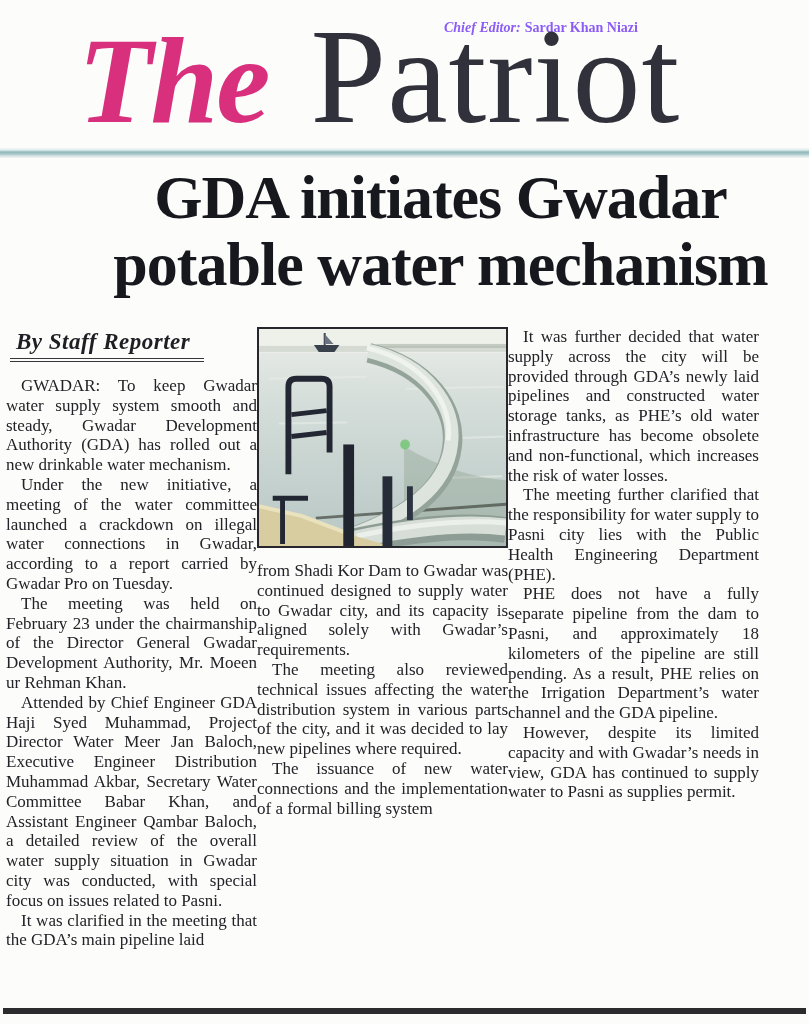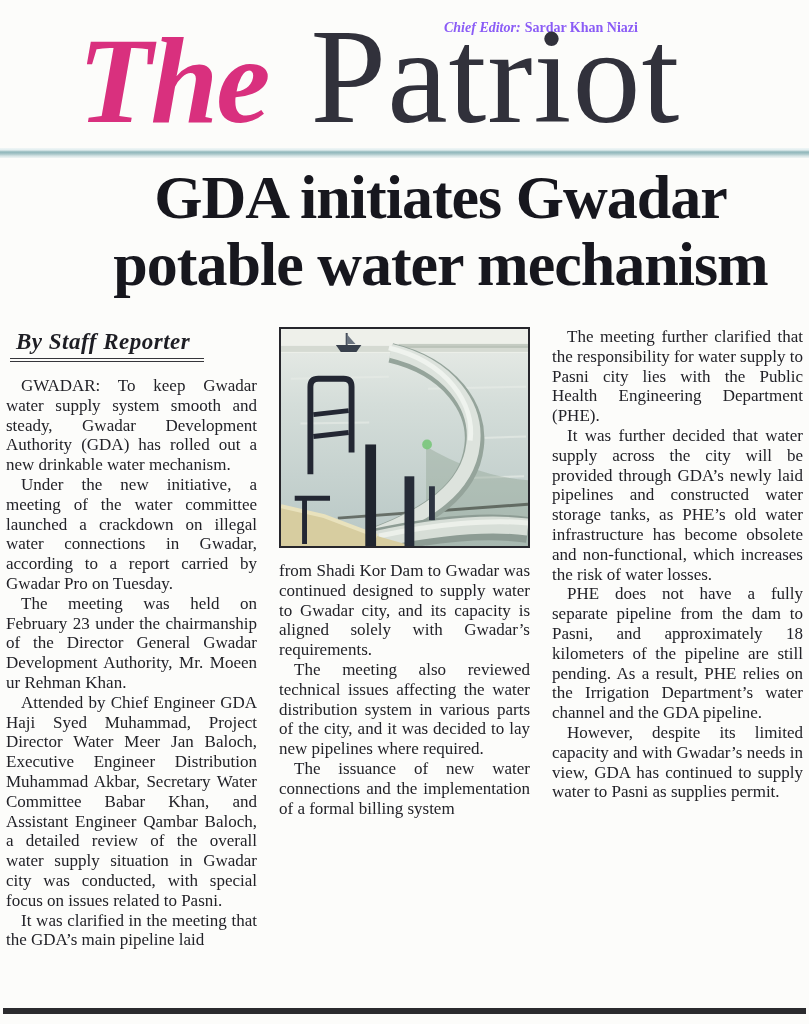--- a/index.html
+++ b/index.html
@@ -38,21 +38,21 @@
   .headline {
     position:absolute; top:164px; left:0; width:809px;
     text-align:center;
     font-size:62px; font-weight:bold; line-height:67px;
     letter-spacing:-1px; color:#17171e;margin-left:36px;
   }
 
   
   .columns {
     position:absolute; top:327px; left:6px; width:797px; height:678px;
-    display:flex; gap:22px; overflow:hidden;
+    display:flex; overflow:hidden;
   }
   .col { width:251px; min-width:251px; overflow:hidden; }
 
   .byline {
     display:inline-block;
     font-size:23px; font-weight:bold; font-style:italic; color:#1e1e24;
     padding:0 14px 3px 6px; margin:2px 0 14px 4px;
     border-bottom:4px double #35353a;
     letter-spacing:0.5px;
   }
@@ -182,22 +182,22 @@
       </figure>
       <div>
           <p class="body-para no-indent">from Shadi Kor Dam to Gwadar was continued designed to supply water to Gwadar city, and its capacity is aligned solely with Gwadar’s requirements.</p>
           <p class="body-para">The meeting also reviewed technical issues affecting the water distribution system in various parts of the city, and it was decided to lay new pipelines where required.</p>
           <p class="body-para">The issuance of new water connections and the implementation of a formal billing system</p>
         </div>
     </section>
 
     <section class="col">
       <div>
+          <p class="body-para">It was further decided that water supply across the city will be provided through GDA’s newly laid pipelines and constructed water storage tanks, as PHE’s old water infrastructure has become obsolete and non-functional, which increases the risk of water losses.</p>
           <p class="body-para">The meeting further clarified that the responsibility for water supply to Pasni city lies with the Public Health Engineering Department (PHE).</p>
-          <p class="body-para">It was further decided that water supply across the city will be provided through GDA’s newly laid pipelines and constructed water storage tanks, as PHE’s old water infrastructure has become obsolete and non-functional, which increases the risk of water losses.</p>
           <p class="body-para">PHE does not have a fully separate pipeline from the dam to Pasni, and approximately 18 kilometers of the pipeline are still pending. As a result, PHE relies on the Irrigation Department’s water channel and the GDA pipeline.</p>
           <p class="body-para">However, despite its limited capacity and with Gwadar’s needs in view, GDA has continued to supply water to Pasni as supplies permit.</p>
         </div>
     </section>
 
   </main>
 
   <div class="bottom-rule"></div>
 </div>
 

